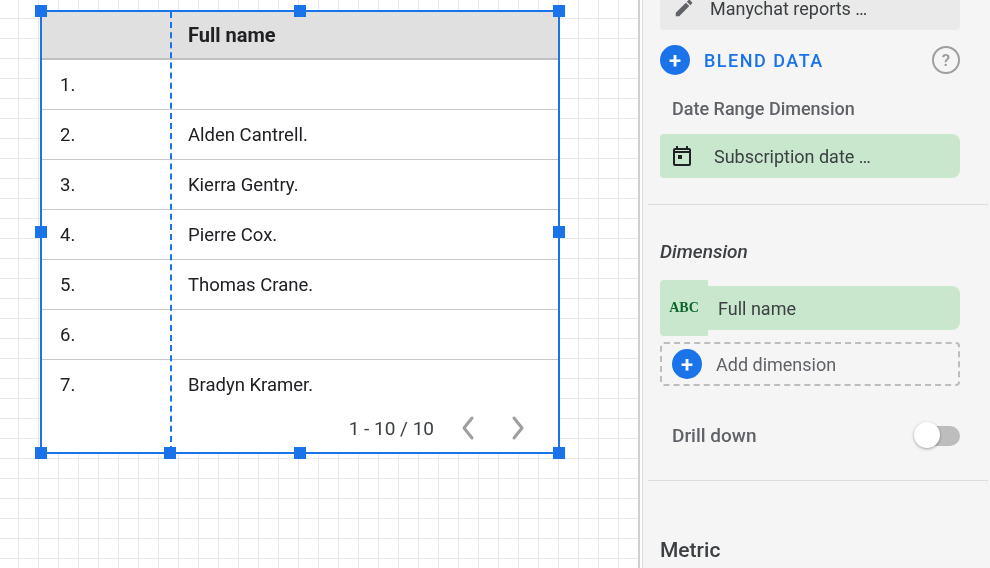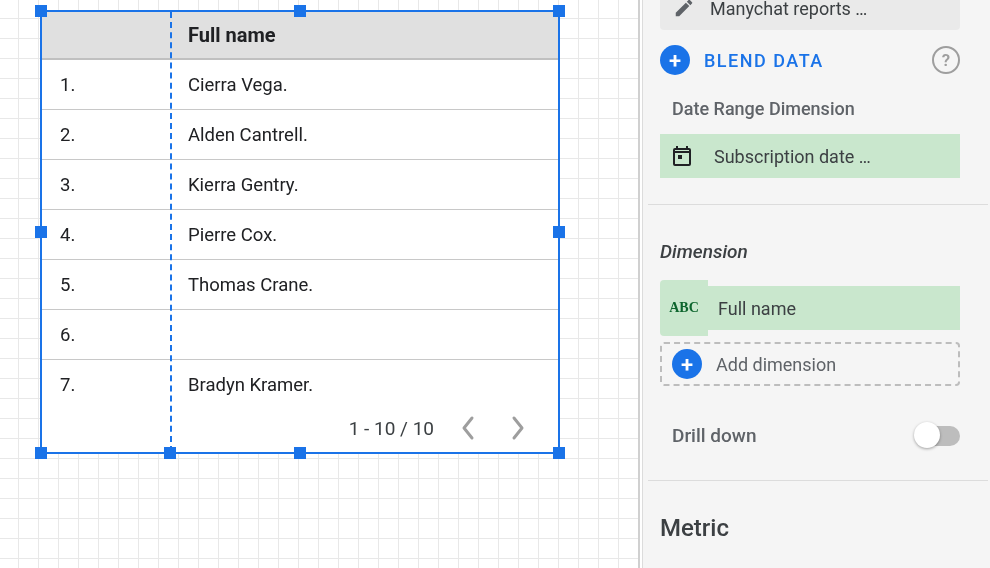--- a/index.html
+++ b/index.html
@@ -82,21 +82,21 @@
     color: #5f6368;
     font-size: 18px;
     font-weight: 500;
     margin-left: 12px;
   }
   .drd-label { position: absolute; left: 660px; top: 98px; }
 
   .green-chip {
     position: absolute;
     background: #c9e7cd;
-    border-radius: 0;
+    border-radius: 8px;
     display: flex; align-items: center;
     font-size: 18px;
     color: #3c4043;
   }
   .date-chip { left: 660px; top: 134px; width: 300px; height: 44px; }
   .date-chip .icon-box {
     width: 44px; height: 44px;
     display: flex; align-items: center; justify-content: center;
     border-radius: 4px 0 0 4px;
     background: #c9e7cd;
@@ -142,21 +142,21 @@
     position: relative;
   }
   .toggle .knob {
     position: absolute; left: -2px; top: -4px;
     width: 26px; height: 26px; border-radius: 50%;
     background: #fff;
     box-shadow: 0 1px 3px rgba(0,0,0,.35);
   }
 
   .sep2 { position: absolute; left: 648px; top: 480px; width: 340px; border-top: 1px solid #dcdcdc; }
-  .metric-label { position: absolute; left: 660px; top: 514px; color:#3c4043; font-weight:500; font-size:24px;}
+  .metric-label { position: absolute; left: 660px; top: 538px; color:#3c4043; font-weight:500; font-size:21px;}
 
   
   .table-box {
     position: absolute;
     left: 40px; top: 10px;
     width: 520px; height: 444px;
     background: #fff;
     border: 2px solid #1a73e8;
   }
   
@@ -225,21 +225,20 @@
   <div class="table-box">
 
     <div class="thead">
       <div class="col-a"></div>
       <div class="col-b">Full name</div>
     </div>
 
     <div class="tbody">
       <div class="row">
         <div class="col-a">1.</div>
-        <div class="col-b">Cierra Vega.</div>
       </div>
       <div class="row">
         <div class="col-a">2.</div>
         <div class="col-b">Alden Cantrell.</div>
       </div>
       <div class="row">
         <div class="col-a">3.</div>
         <div class="col-b">Kierra Gentry.</div>
       </div>
       <div class="row">

